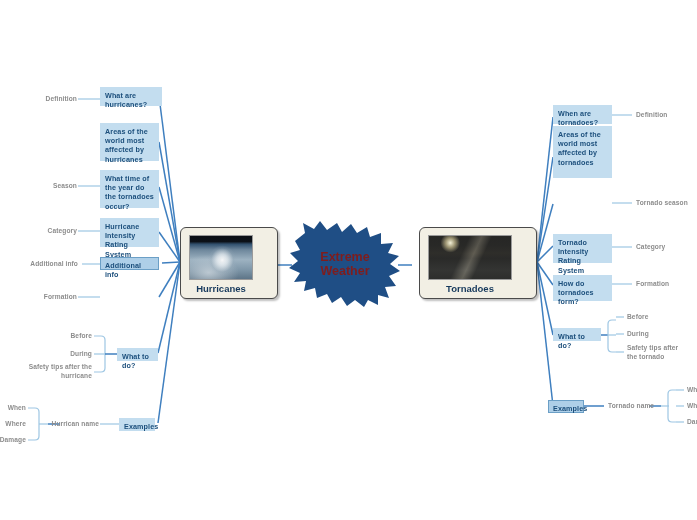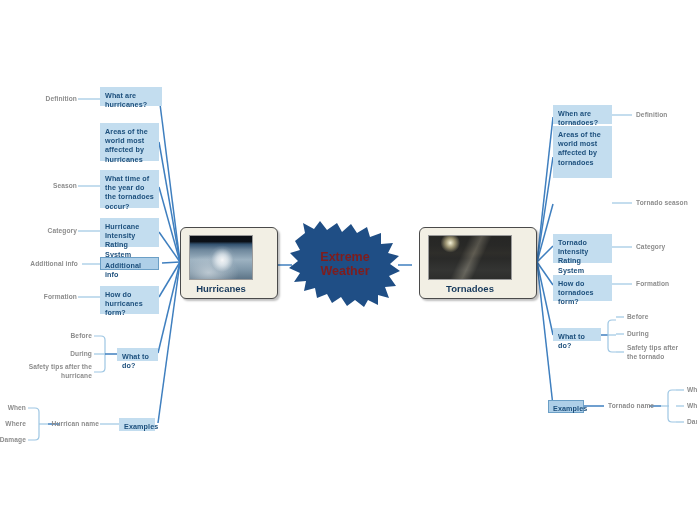--- a/index.html
+++ b/index.html
@@ -192,21 +192,20 @@
   <div class="card" style="left:419px;top:227px;width:118px;height:72px;">
     <div class="pic tornado"></div>
     <div class="cap">Tornadoes</div>
   </div>
 
   <div class="topic" style="left:100px;top:87px;width:62px;height:19px;">What are hurricanes?</div>
   <div class="topic" style="left:100px;top:123px;width:59px;height:38px;">Areas of the world most affected by hurricanes</div>
   <div class="topic" style="left:100px;top:170px;width:59px;height:38px;">What time of the year do the tornadoes occur?</div>
   <div class="topic" style="left:100px;top:218px;width:59px;height:29px;">Hurricane Intensity Rating System</div>
   <div class="topic sel" style="left:100px;top:257px;width:59px;height:13px;">Additional info</div>
-  <div class="topic" style="left:100px;top:286px;width:59px;height:28px;">How do hurricanes form?</div>
   <div class="topic" style="left:117px;top:348px;width:41px;height:13px;">What to do?</div>
   <div class="topic" style="left:119px;top:418px;width:36px;height:13px;">Examples</div>
 
   <div class="glabel r" style="left:18px;top:95px;width:59px;">Definition</div>
   <div class="glabel r" style="left:18px;top:182px;width:59px;">Season</div>
   <div class="glabel r" style="left:18px;top:227px;width:59px;">Category</div>
   <div class="glabel r" style="left:10px;top:260px;width:68px;">Additional info</div>
   <div class="glabel r" style="left:18px;top:293px;width:59px;">Formation</div>
 
   <div class="glabel r" style="left:40px;top:332px;width:52px;">Before</div>

